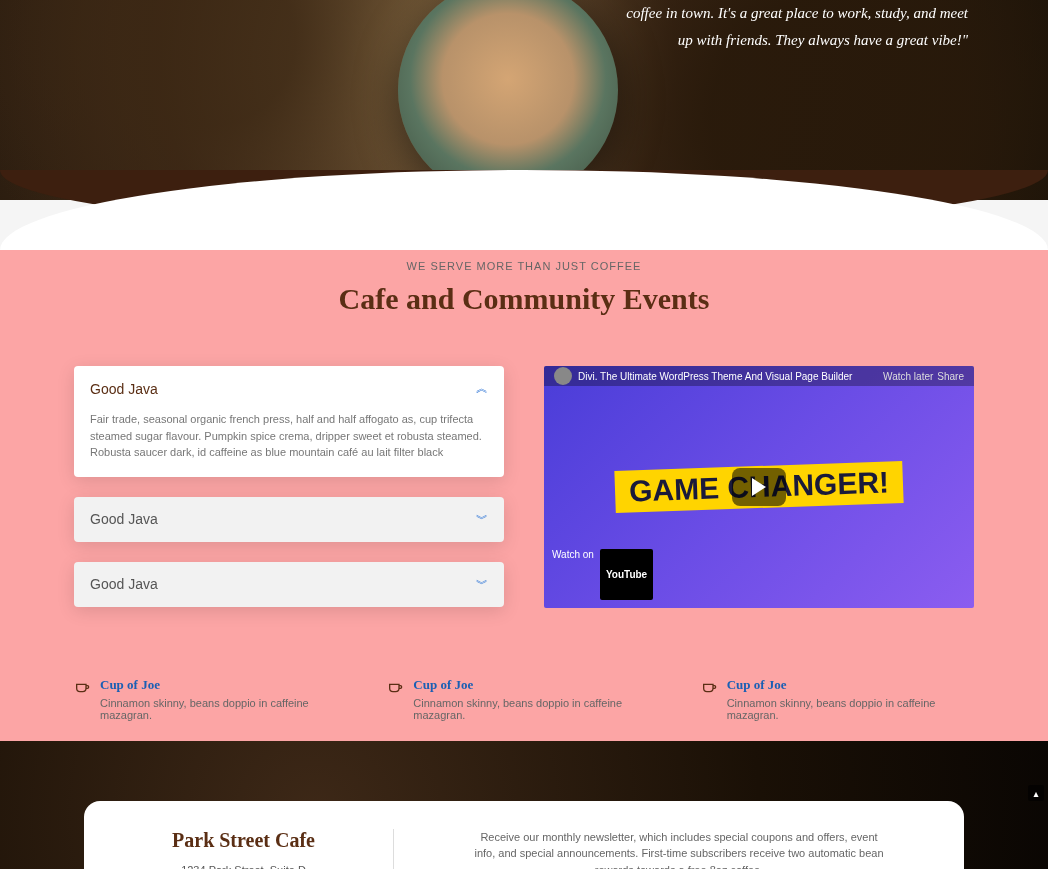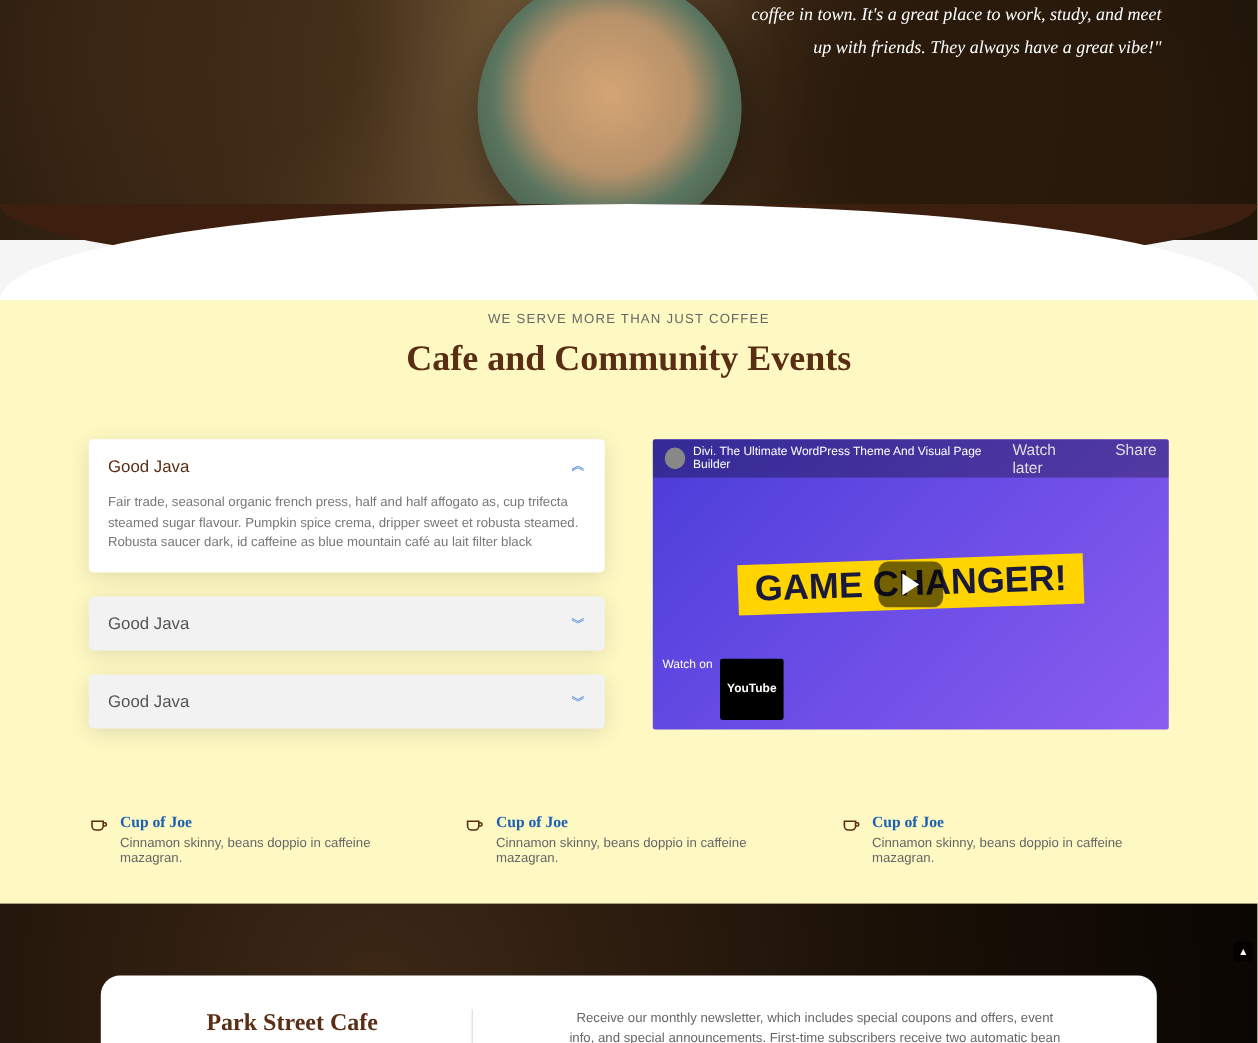--- a/index.html
+++ b/index.html
@@ -48,21 +48,21 @@
 .white-curve {
   height: 80px;
   background: #fff;
   border-radius: 50% 50% 0 0 / 100% 100% 0 0;
   margin-top: -60px;
   position: relative;
   z-index: 3;
 }
 
 .section-events {
-  background: #fef9c3;
+  background: #fca5a5;
   padding: 10px 0 60px;
 }
 .subhead {
   text-align: center;
   font-family: Arial, sans-serif;
   font-size: 11px;
   letter-spacing: 1px;
   color: #666;
   margin-bottom: 10px;
 }
@@ -86,20 +86,21 @@
 .acc-item {
   background: #fff;
   border-radius: 4px;
   box-shadow: 0 4px 18px rgba(0,0,0,0.12);
   margin-bottom: 20px;
 }
 .acc-item.collapsed { background: #f2f2f2; }
 .acc-header {
   display: flex;
   justify-content: space-between;
+  align-items: center;
   padding: 14px 16px;
   cursor: pointer;
   font-family: Arial, sans-serif;
   font-size: 14px;
   color: #555;
 }
 .acc-item.open .acc-header { color: #5a2e14; }
 .acc-icon { color: #3b7dd8; font-size: 12px; }
 .acc-body {
   padding: 0 16px 16px;
@@ -116,32 +117,32 @@
   position: relative;
   border-radius: 2px;
   overflow: hidden;
   display: flex;
   flex-direction: column;
   justify-content: center;
   align-items: center;
 }
 .video-title-bar {
   position: absolute; top: 0; left: 0; right: 0;
-  height: 32px;
+  height: 20px;
   background: rgba(0,0,0,0.3);
   display: flex;
   align-items: center;
   padding: 0 10px;
   font-family: Arial, sans-serif;
   font-size: 10px;
   color: #fff;
 }
 .video-title-bar .vt-left { display: flex; align-items: center; gap: 6px; }
 .video-avatar { width: 18px; height: 18px; border-radius: 50%; background: #888; }
-.video-title-bar .vt-right { margin-left: auto; display: flex; gap: 24px; font-size: 13px; color: #ddd; }
+.video-title-bar .vt-right { margin-left: auto; display: flex; gap: 4px; font-size: 10px; color: #ddd; }
 .video-overlay-text {
   background: rgba(20,20,60,0.85);
   color: #fff;
   font-family: Arial Black, sans-serif;
   font-size: 32px;
   font-weight: 900;
   padding: 4px 14px;
   margin-bottom: 4px;
 }
 .video-banner {
@@ -166,21 +167,21 @@
 .watch-on {
   position: absolute; bottom: 8px; left: 8px;
   display: flex; align-items: flex-start; gap: 6px;
   font-family: Arial, sans-serif; font-size: 10px; color: #fff;
 }
 .yt-badge { background: #000; padding: 20px 6px; border-radius: 2px; font-weight: bold; }
 
 .features-row {
   display: flex;
   max-width: 900px;
-  margin: 50px auto 12px;
+  margin: 50px auto 0;
   gap: 40px;
 }
 .feature {
   flex: 1;
   display: flex;
   gap: 10px;
 }
 .feature-icon { color: #5a2e14; margin-top: 2px; }
 .feature-icon svg { width: 16px; height: 16px; stroke: #5a2e14; fill: none; stroke-width: 2; }
 .feature-title { color: #1a5fb4; font-size: 13px; font-weight: bold; font-family: Georgia, serif; margin-bottom: 4px; }

